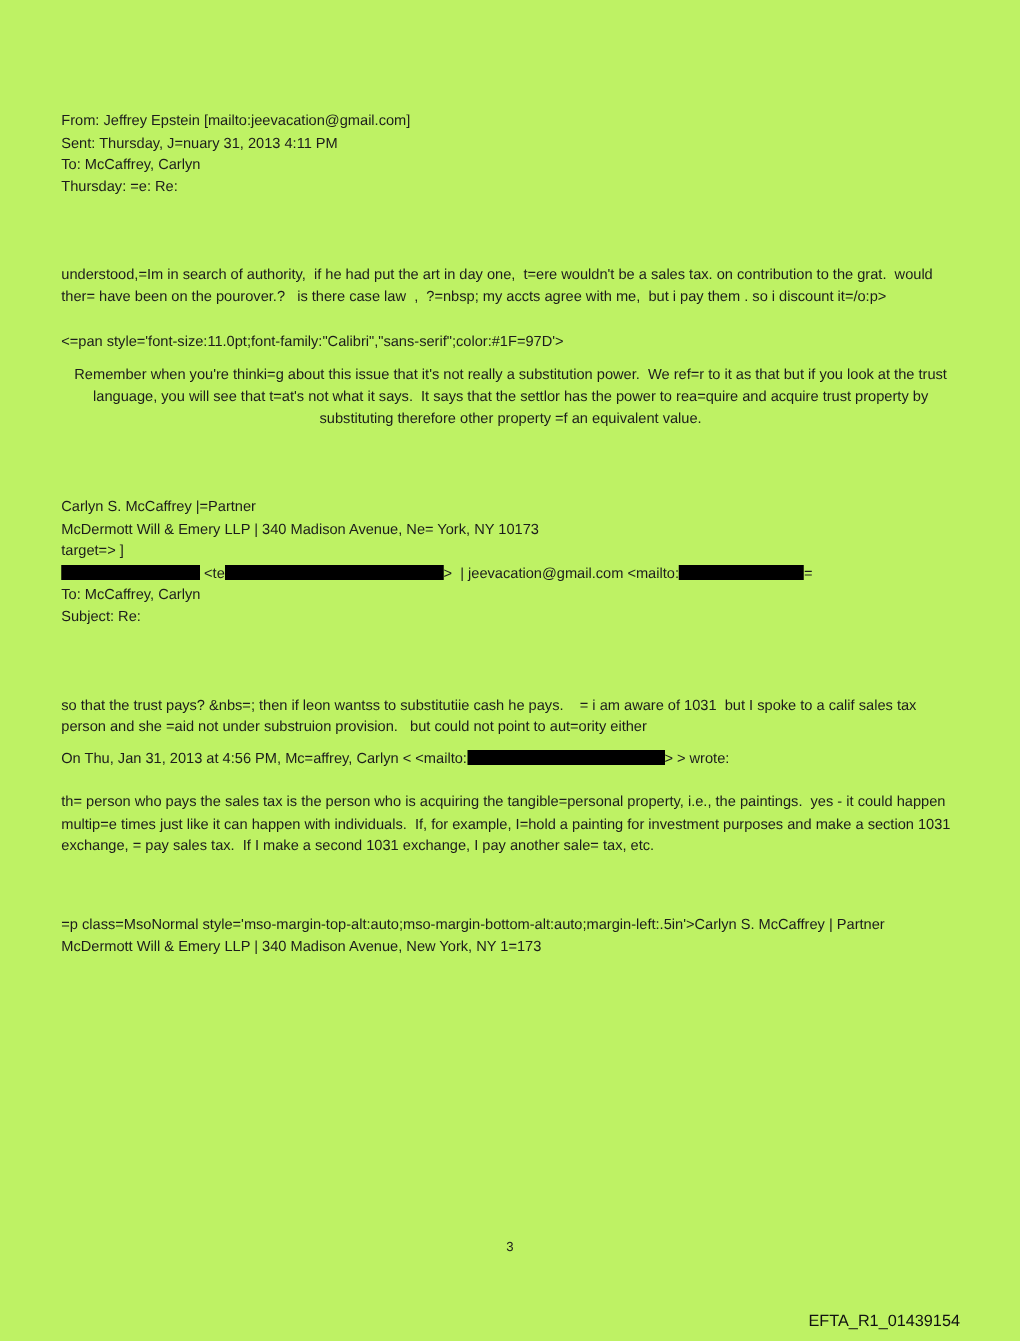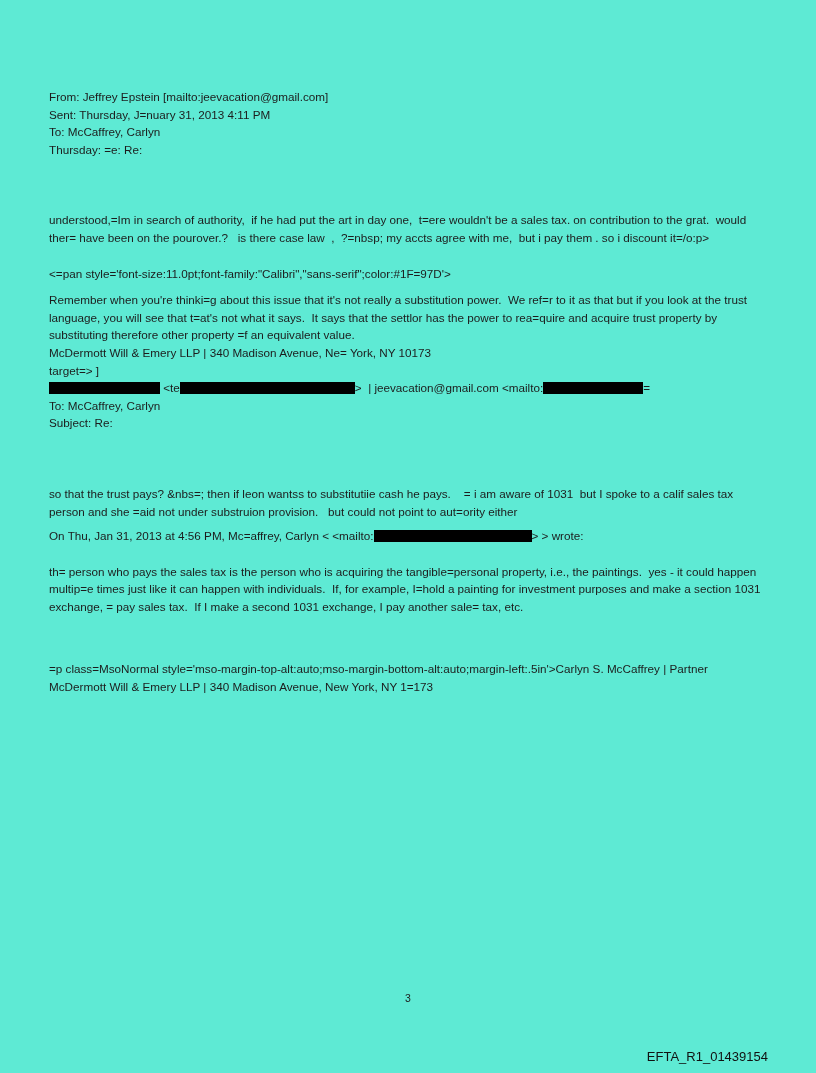--- a/index.html
+++ b/index.html
@@ -2,21 +2,21 @@
 <html><head>
 <meta charset="utf-8">
 <style>
   * { margin: 0; padding: 0; box-sizing: border-box; }
   html, body { background: #ffffff; }
   .page {
     position: relative;
     width: 816px;
     height: 1073px;
     margin: 0 auto;
-    background: #5eead4;
+    background: #bef264;
     font-family: "Liberation Sans", sans-serif;
     font-size: 11.7px;
     line-height: 17.6px;
     color: #1c1c1c;
     overflow: hidden;
   }
   .content {
     position: absolute;
     left: 49px;
     top: 88px;
@@ -32,21 +32,21 @@
   .r-a { width: 148px; }
   .r-b { width: 146px; }
   .r-c { width: 111px; }
   .r-d { width: 175px; }
   .r-e { width: 100px; }
   .r-f { width: 158px; }
   .mt-xl { margin-top: 53px; }
   .mt-lg { margin-top: 45px; }
   .mt-md { margin-top: 27px; }
   .mt-sm { margin-top: 18px; }
-  .mt-xs { margin-top: 9px; }
+  .mt-xs { margin-top: 9px; text-align: center; }
   .mt-tiny { margin-top: 7px; }
   .mt-r1 { margin-top: 19px; }
   .page-number {
     position: absolute;
     top: 990px;
     left: 0;
     width: 816px;
     text-align: center;
     font-size: 10.5px;
     color: #1c1c1c;
@@ -71,20 +71,21 @@
     <p>Thursday: =e: Re:</p>
 
     <p class="mt-xl">understood,=Im in search of authority,  if he had put the art in day one,  t=ere wouldn't be a sales tax. on contribution to the grat.  would ther= have been on the pourover.?   is there case law  ,  ?=nbsp; my accts agree with me,  but i pay them . so i discount it=/o:p&gt;</p>
 
 
 
     <p class="mt-sm">&lt;=pan style='font-size:11.0pt;font-family:"Calibri","sans-serif";color:#1F=97D'&gt;</p>
 
     <p class="mt-xs">Remember when you're thinki=g about this issue that it's not really a substitution power.  We ref=r to it as that but if you look at the trust language, you will see that t=at's not what it says.  It says that the settlor has the power to rea=quire and acquire trust property by substituting therefore other property =f an equivalent value.</p>
 
+    <p class="mt-xl">Carlyn S. McCaffrey |=Partner</p>
     <p>McDermott Will &amp; Emery LLP | 340 Madison Avenue, Ne= York, NY 10173</p>
     <p>target=&gt; ]</p>
     <p><span class="redact r-c"></span><span> &lt;te</span><span class="redact r-d"></span><span>&gt;  | jeevacation@gmail.com &lt;mailto:</span><span class="redact r-e"></span><span>=</span></p>
     <p>To: McCaffrey, Carlyn</p>
     <p>Subject: Re:</p>
 
     <p class="mt-xl">so that the trust pays? &amp;nbs=; then if leon wantss to substitutiie cash he pays.    = i am aware of 1031  but I spoke to a calif sales tax person and she =aid not under substruion provision.   but could not point to aut=ority either</p>
 
     <p class="mt-tiny"><span>On Thu, Jan 31, 2013 at 4:56 PM, Mc=affrey, Carlyn &lt; &lt;mailto:</span><span class="redact r-f"></span><span>&gt; &gt; wrote:</span></p>
 

